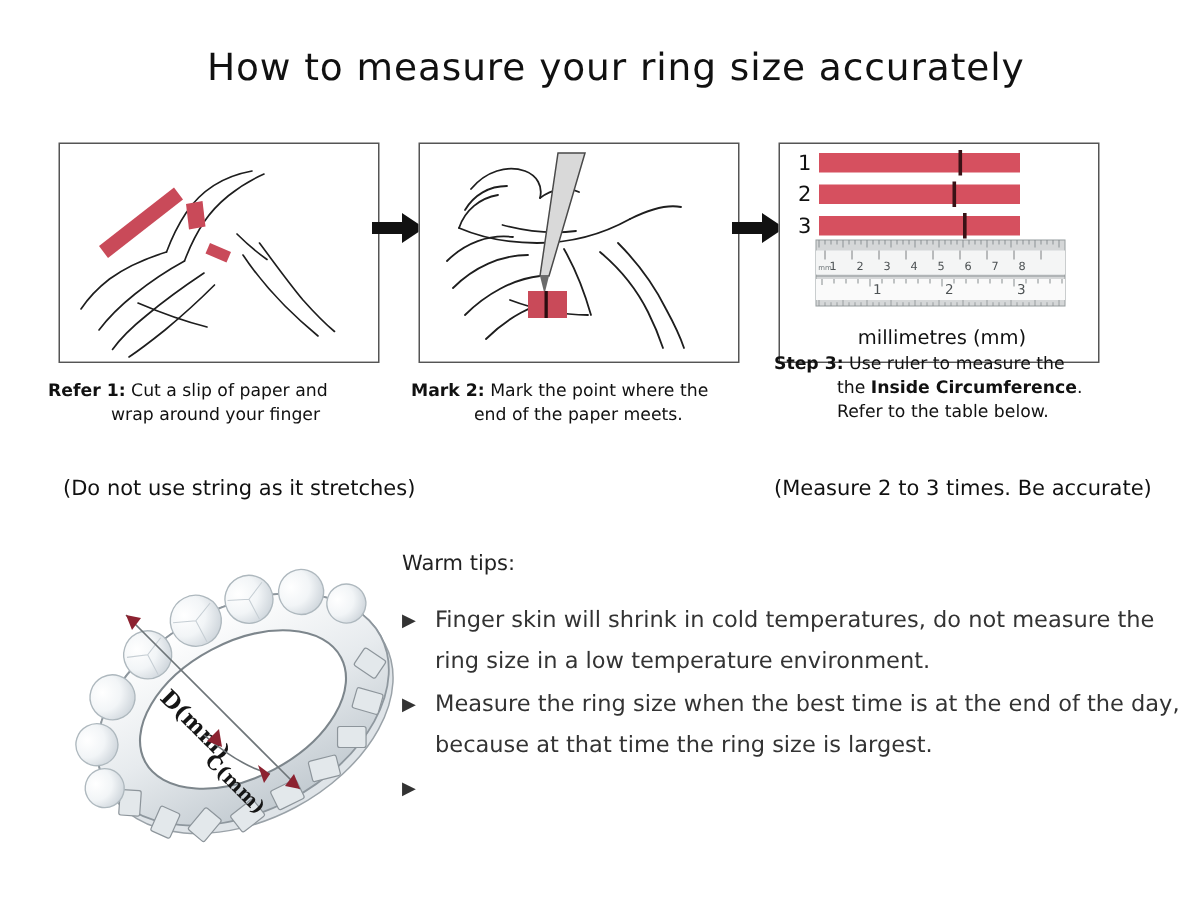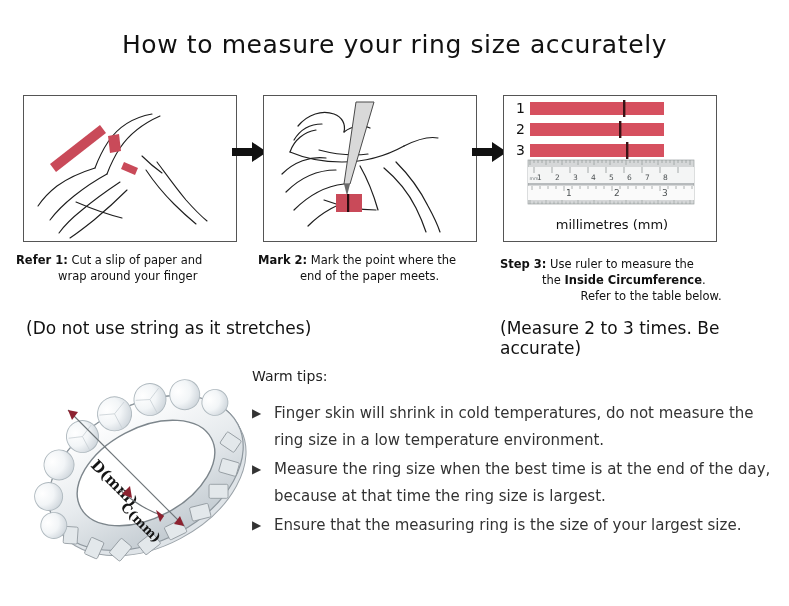--- a/index.html
+++ b/index.html
@@ -1,21 +1,21 @@
 <!DOCTYPE html>
 <html><head>
 <meta charset="utf-8">
 <style>
   html,body{margin:0;padding:0;}
   body{
     width:789px;height:606px;background:#ffffff;
     font-family:"Liberation Sans", sans-serif;
     color:#1a1a1a;overflow:hidden;position:relative;
   }
-  .page{position:absolute;inset:0;}
+  .page{position:absolute;inset:0;margin-left:16px;}
 
   
   .title{
     position:absolute;left:0;top:30px;width:789px;text-align:center;
     font-family:"DejaVu Sans", sans-serif;
     font-size:25px;letter-spacing:.6px;color:#111;font-weight:400;
   }
 
   
   .panel{
@@ -32,28 +32,28 @@
   #arrow1{left:232px;}
   #arrow2{left:472px;}
 
   
   .caption{
     position:absolute;font-family:"DejaVu Sans", sans-serif;
     font-size:11.5px;line-height:16px;color:#111;
   }
   .caption b{font-weight:700;}
   .cap-l2{display:block;padding-left:42px;}
-  .cap-l3{display:block;padding-left:42px;text-align:center;}
+  .cap-l3{display:block;padding-left:42px;}
   #cap1{left:16px;top:252px;width:240px;}
   #cap2{left:258px;top:252px;width:240px;}
-  #cap3{left:500px;top:256px;width:260px;}
+  #cap3{left:500px;top:234px;width:260px;}
 
   .note{
     position:absolute;font-family:"DejaVu Sans", sans-serif;
-    font-size:17px;color:#111;
+    font-size:14px;color:#111;
   }
   #note1{left:26px;top:318px;}
   #note3{left:500px;top:318px;}
 
   
   #ring-figure{position:absolute;left:32px;top:358px;width:228px;height:230px;}
 
   
   .tips-head{
     position:absolute;left:252px;top:368px;
@@ -307,17 +307,16 @@
     <div class="tip">
       <span class="bullet">▶</span>
       <span>Finger skin will shrink in cold temperatures, do not measure the ring size in a low temperature environment.</span>
     </div>
     <div class="tip">
       <span class="bullet">▶</span>
       <span>Measure the ring size when the best time is at the end of the day, because at that time the ring size is largest.</span>
     </div>
     <div class="tip">
       <span class="bullet">▶</span>
-      <span>Ensure that the measuring ring is the size of your largest size.</span>
     </div>
   </div>
 
 </div>
 
 </body></html>

